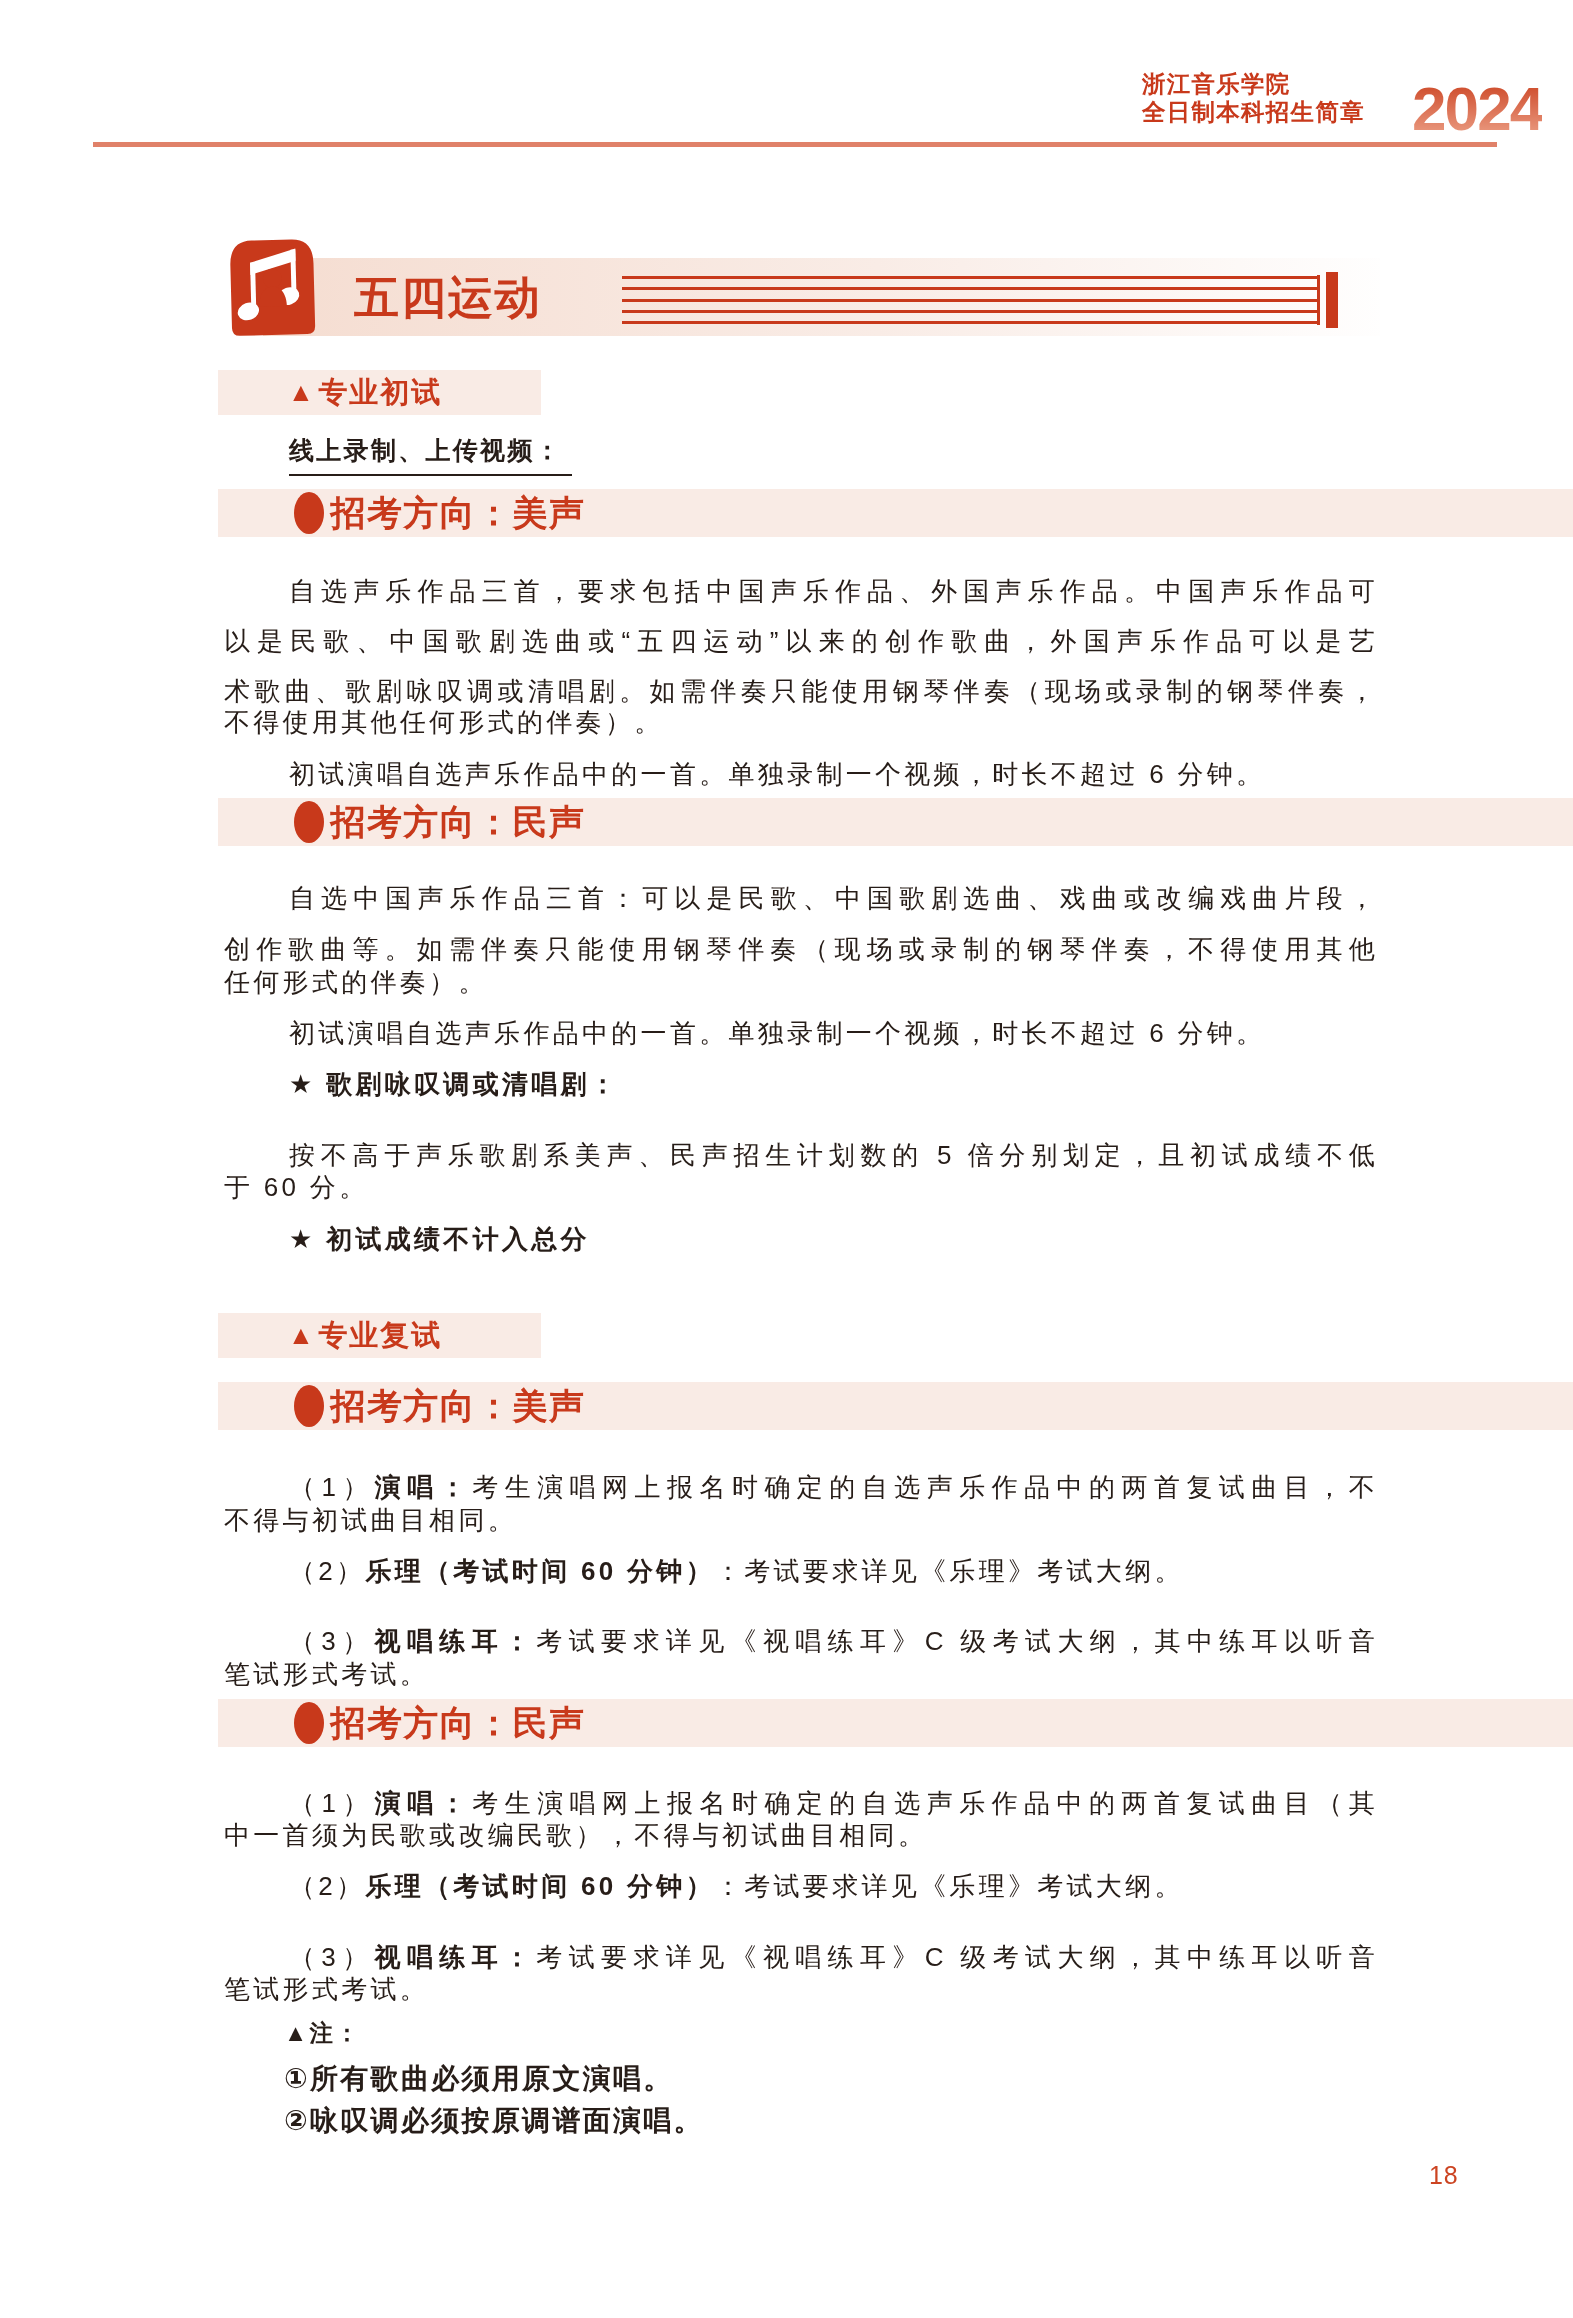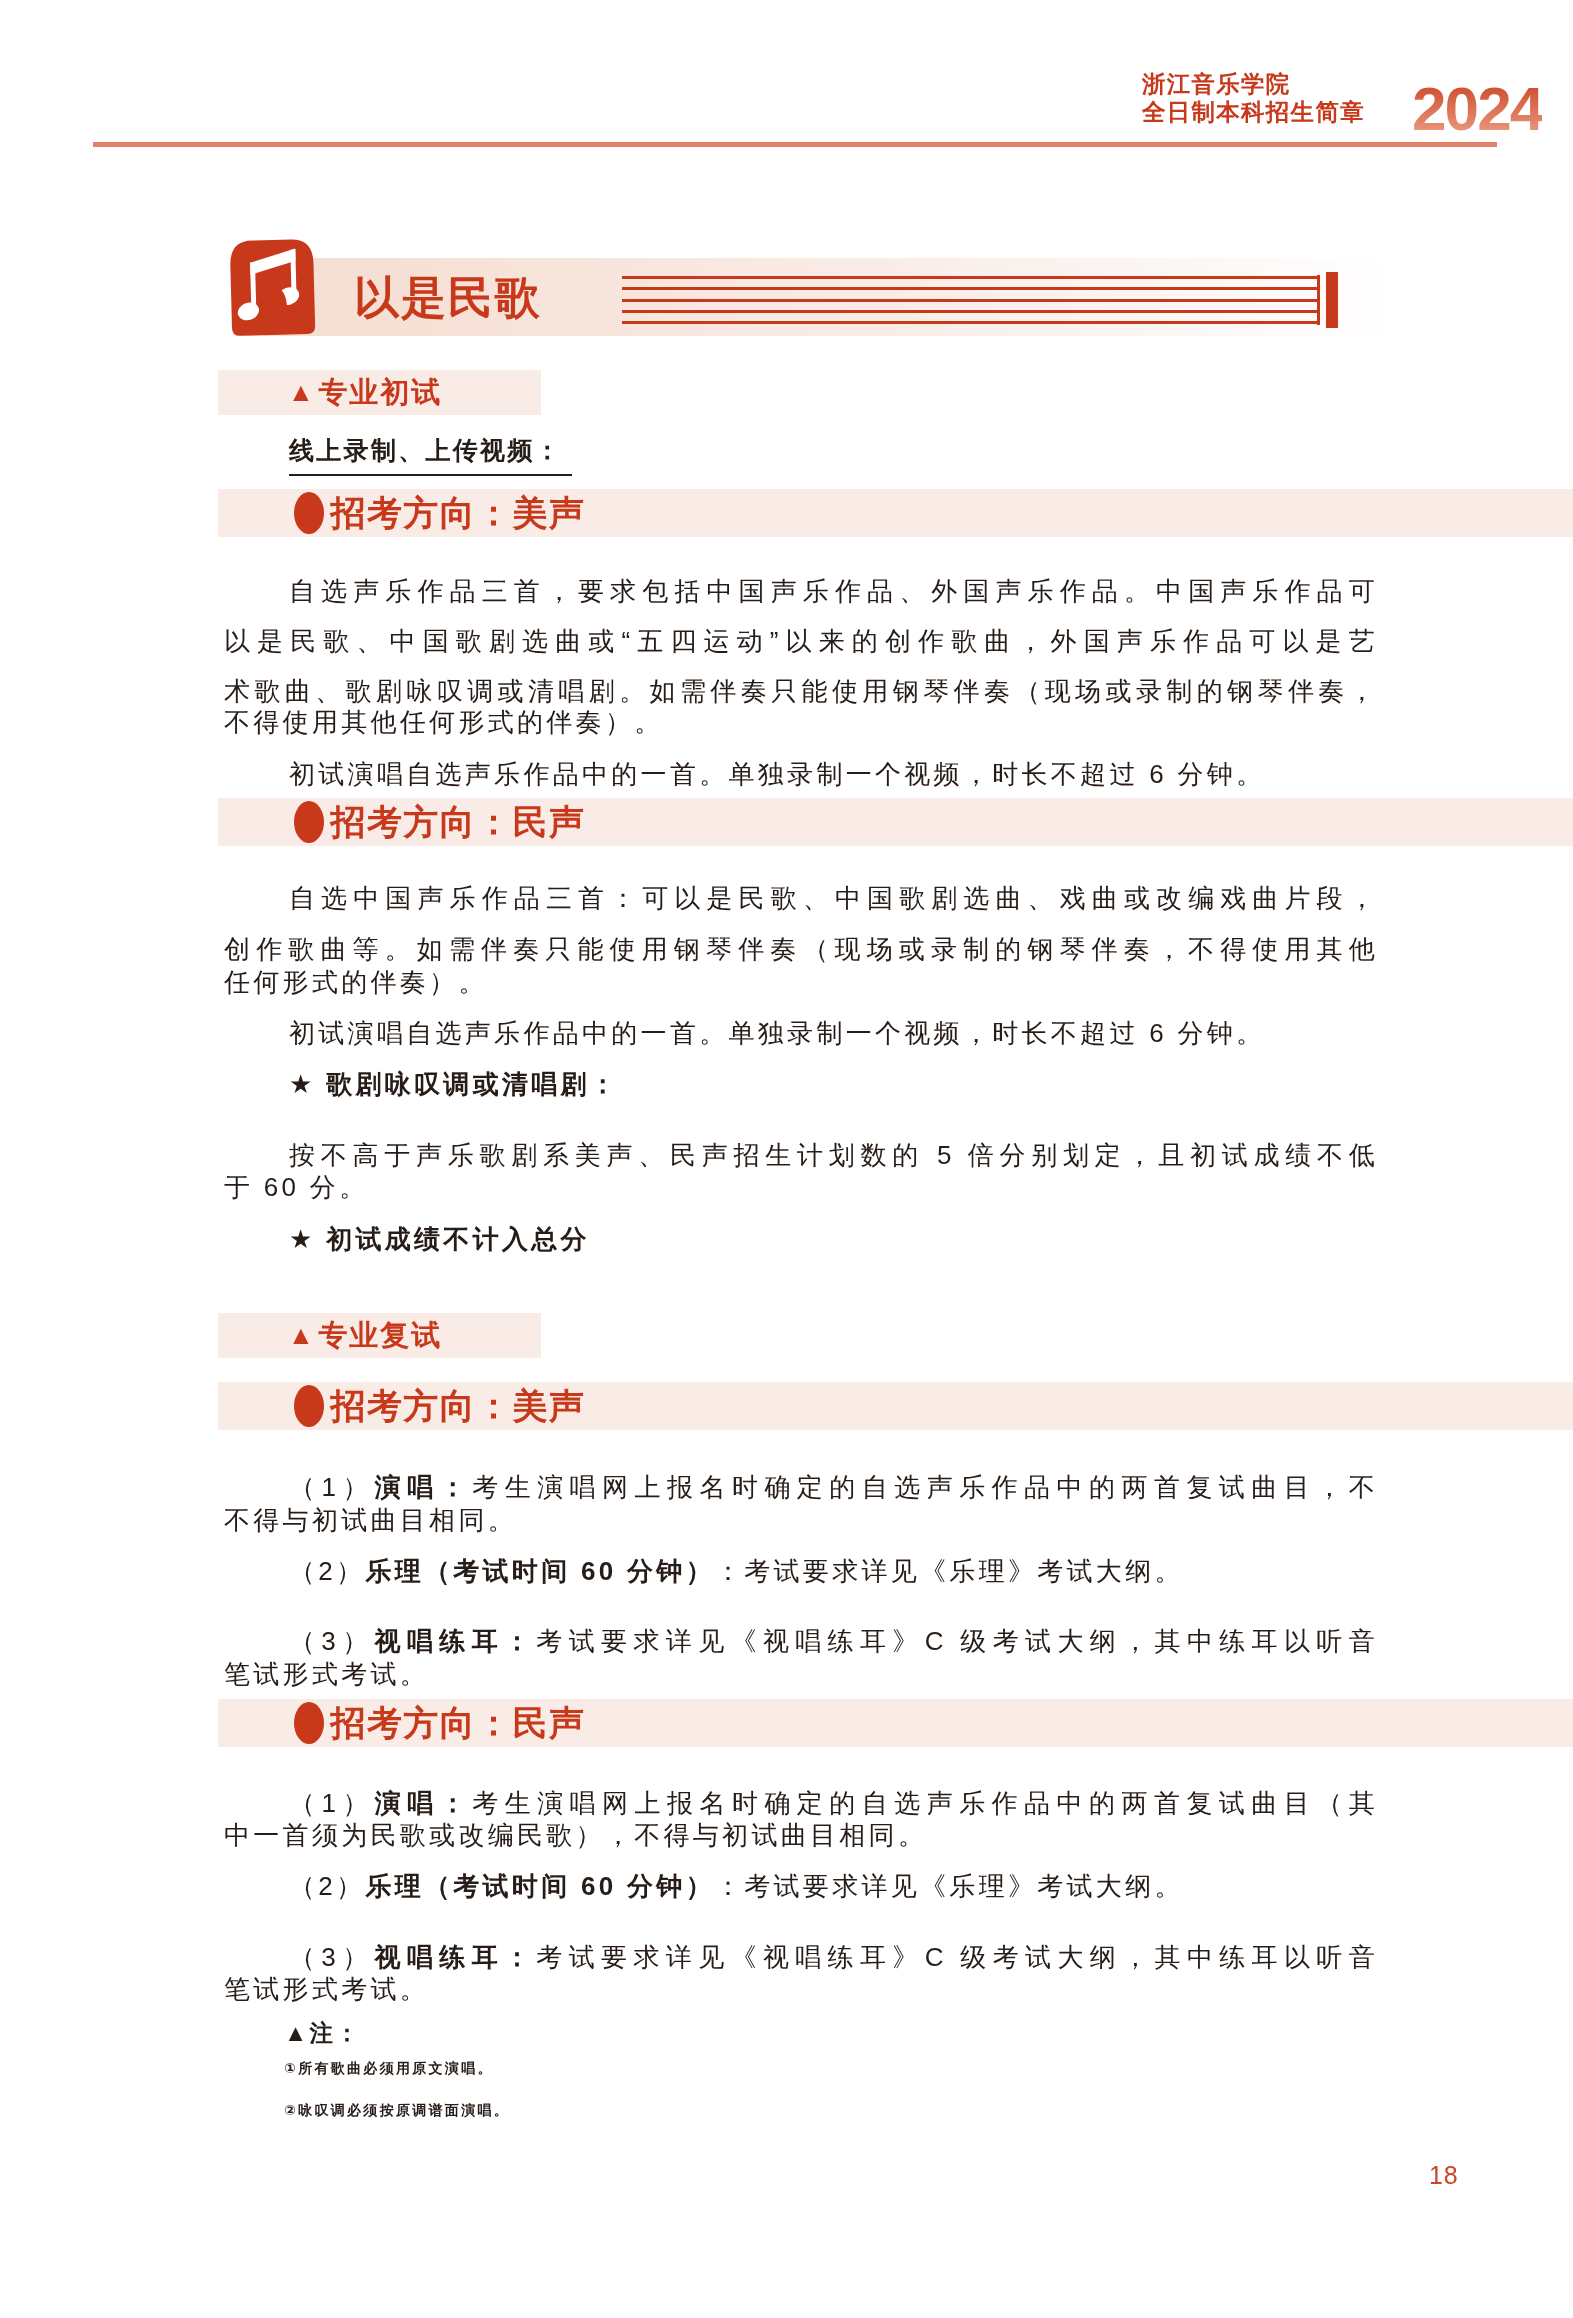--- a/index.html
+++ b/index.html
@@ -68,21 +68,21 @@
     position:absolute;left:224px;width:1154px;
     font-size:26px;line-height:34px;letter-spacing:3.3px;color:var(--ink);
     text-align:justify;white-space:normal;
   }
   .ln.fill{text-align-last:justify;margin-top:19px;}
   .ln.ind{text-indent:65px;}
   .ln.bold, .ln b{font-weight:700;}
   .ln b{letter-spacing:3.3px;}
   .note-ln{
     position:absolute;left:284px;font-weight:700;color:var(--ink);
-    font-size:14px;letter-spacing:2.3px;white-space:nowrap;
+    font-size:28px;letter-spacing:2.3px;white-space:nowrap;
   }
   .note-label{font-size:23.4px;}
   .pagenum{position:absolute;left:1429px;top:2161px;font-size:25px;color:#cc4422;letter-spacing:0.9px;}
 </style>
 </head>
 <body>
 
 <div class="hdr-txt">
   <div>浙江音乐学院</div>
   <div>全日制本科招生简章</div>
@@ -96,21 +96,21 @@
     <path d="M8,28 Q8,4 30,4 L70,4 Q92,4 92,28 L92,90 Q92,98 84,98 L16,98 Q8,98 8,90 Z" fill="#c8391b"></path>
     <polygon points="28,26 74,13 74,25 28,38" fill="#ffffff"></polygon>
     <rect x="28" y="26" width="5" height="46" fill="#ffffff"></rect>
     <rect x="69" y="14" width="5" height="44" fill="#ffffff"></rect>
     <ellipse cx="25" cy="74" rx="11" ry="8.5" fill="#ffffff" transform="rotate(-18 25 74)"></ellipse>
     <ellipse cx="66" cy="60" rx="11" ry="8.5" fill="#ffffff" transform="rotate(-18 66 60)"></ellipse>
     <circle cx="50" cy="42" r="9.5" fill="#c8391b"></circle>
     <path d="M36,70 C36,55 44,50 50,50 C56,50 64,55 64,70 Z" fill="#c8391b"></path>
   </svg>
 </div>
-<h1 class="dept-title">以是民歌</h1>
+<h1 class="dept-title">五四运动</h1>
 <div class="staff-line" style="top:276px"></div>
 <div class="staff-line" style="top:287px"></div>
 <div class="staff-line" style="top:299px"></div>
 <div class="staff-line" style="top:310px"></div>
 <div class="staff-line" style="top:321px"></div>
 <div class="staff-bar-thin"></div>
 <div class="staff-bar-thick"></div>
 
 <div class="badge" style="top:370px">
   <span class="tri">▲</span>

